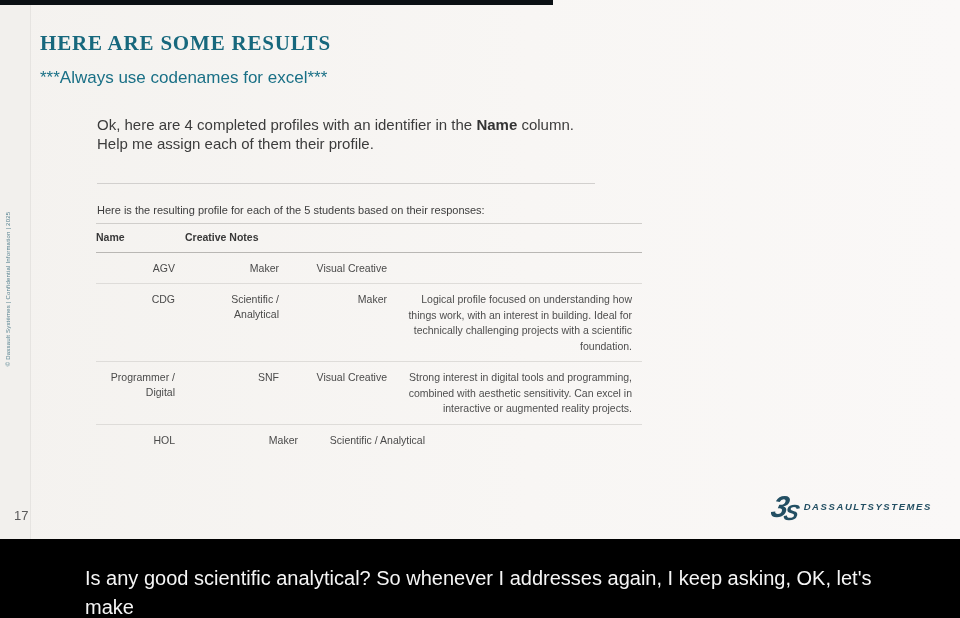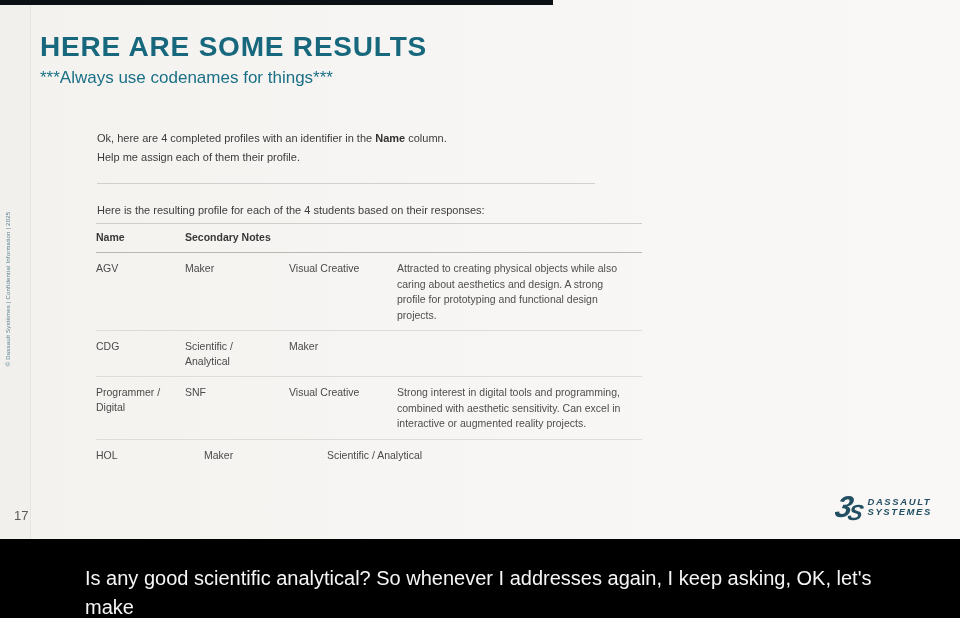--- a/index.html
+++ b/index.html
@@ -22,29 +22,29 @@
   .vertical-copyright {
     position:absolute; left:-89px; top:283px; width:200px; height:12px;
     transform:rotate(-90deg); text-align:center;
     font-size:6px; color:#54808f; letter-spacing:0.2px; white-space:nowrap;
   }
   .page-number {
     position:absolute; left:14px; top:508px; font-size:13px; color:#5a5a5a;
   }
   .slide-title {
     position:absolute; left:40px; top:31px;
-    font-size:28px; font-weight:700; letter-spacing:0.8px; color:#17687d;
+    font-size:21px; font-weight:700; letter-spacing:0.8px; color:#17687d;font-family:Liberation Serif, serif;
   }
   .slide-subtitle {
     position:absolute; left:40px; top:68px;
     font-size:17px; color:#1a7086;
   }
   .chat-block {
-    position:absolute; left:97px; top:129px; width:545px;
-    font-size:11px; color:#3c3c3c; line-height:19px;
+    position:absolute; left:97px; top:115px; width:545px;
+    font-size:15px; color:#3c3c3c; line-height:19px;
   }
   .chat-block b { font-weight:700; color:#333; }
   .divider {
     position:absolute; left:97px; top:183px; width:498px; height:0;
     border-top:1px solid #d2d0ce;
   }
   .intro-line {
     position:absolute; left:97px; top:204px; width:545px;
     font-size:11px; color:#3c3c3c;
   }
@@ -53,35 +53,35 @@
     font-size:10.5px; color:#4a4a4a;
   }
   .t-row {
     display:grid; grid-template-columns:89px 104px 108px 245px;
     column-gap:0;
   }
   .t-head {
     border-top:1px solid #d0cecb; border-bottom:1px solid #b9b7b4;
     padding:6px 0 7px 0; font-weight:700; color:#383838; font-size:10.5px;
   }
-  .t-body { padding:8px 0 7px 0; border-bottom:1px solid #dedcd9; }
+  .t-body { padding:8px 0 7px 0; border-bottom:1px solid #dedcd9;text-align:right; }
   .t-body.last { border-bottom:none;gap:19px; }
   .t-cell { padding-right:10px; line-height:15px; }
   .notes { line-height:15.5px; color:#4e4e4e; }
   .logo {
     position:absolute; right:28px; top:492px;
     display:flex; align-items:center; color:#234f63;
   }
   .logo-mark {
     font-style:italic; font-weight:700; transform:skewX(-14deg);
     line-height:1; margin-right:6px; letter-spacing:-3px;
   }
   .logo-mark .three { font-size:30px; }
   .logo-mark .ess { font-size:22px; position:relative; top:3px; }
-  .logo-text { display:flex; flex-direction:column; justify-content:space-between; }
+  .logo-text { display:flex; flex-direction:row; justify-content:space-between; }
   .logo-text span {
     font-size:9.5px; font-weight:700; font-style:italic;
     letter-spacing:1.6px; line-height:10.5px; color:#234f63;
   }
   .caption-area {
     position:absolute; left:0; top:539px; width:960px; height:79px;
     background:#000;
     padding-left:8px;
   }
   .caption-text {
@@ -95,49 +95,49 @@
 <div class="frame">
 
   <div class="slide">
 
     <div class="left-strip"></div>
 
     <div class="vertical-copyright">© Dassault Systèmes | Confidential Information | 2025</div>
 
     <div class="slide-title">HERE ARE SOME RESULTS</div>
 
-    <div class="slide-subtitle">***Always use codenames for things***</div>
+    <div class="slide-subtitle">***Always use codenames for excel***</div>
 
     <div class="chat-block">
       <div><span>Ok, here are 4 completed profiles with an identifier in the </span><b>Name</b><span> column.</span></div>
       <div>Help me assign each of them their profile.</div>
     </div>
 
     <div class="divider"></div>
 
-    <div class="intro-line">Here is the resulting profile for each of the 4 students based on their responses:</div>
+    <div class="intro-line">Here is the resulting profile for each of the 5 students based on their responses:</div>
 
     <div class="profile-table">
 
       <div class="t-row t-head">
         <div class="t-cell">Name</div>
-        <div class="t-cell">Secondary Notes</div>
+        <div class="t-cell">Creative Notes</div>
       </div>
 
       <div class="t-row t-body">
         <div class="t-cell">AGV</div>
         <div class="t-cell">Maker</div>
         <div class="t-cell">Visual Creative</div>
-        <div class="t-cell notes">Attracted to creating physical objects while also caring about aesthetics and design. A strong profile for prototyping and functional design projects.</div>
       </div>
 
       <div class="t-row t-body">
         <div class="t-cell">CDG</div>
         <div class="t-cell">Scientific / Analytical</div>
         <div class="t-cell">Maker</div>
+        <div class="t-cell notes">Logical profile focused on understanding how things work, with an interest in building. Ideal for technically challenging projects with a scientific foundation.</div>
       </div>
 
       <div class="t-row t-body">
         <div class="t-cell">Programmer / Digital</div>
         <div class="t-cell">SNF</div>
         <div class="t-cell">Visual Creative</div>
         <div class="t-cell notes">Strong interest in digital tools and programming, combined with aesthetic sensitivity. Can excel in interactive or augmented reality projects.</div>
       </div>
 
       <div class="t-row t-body last">

